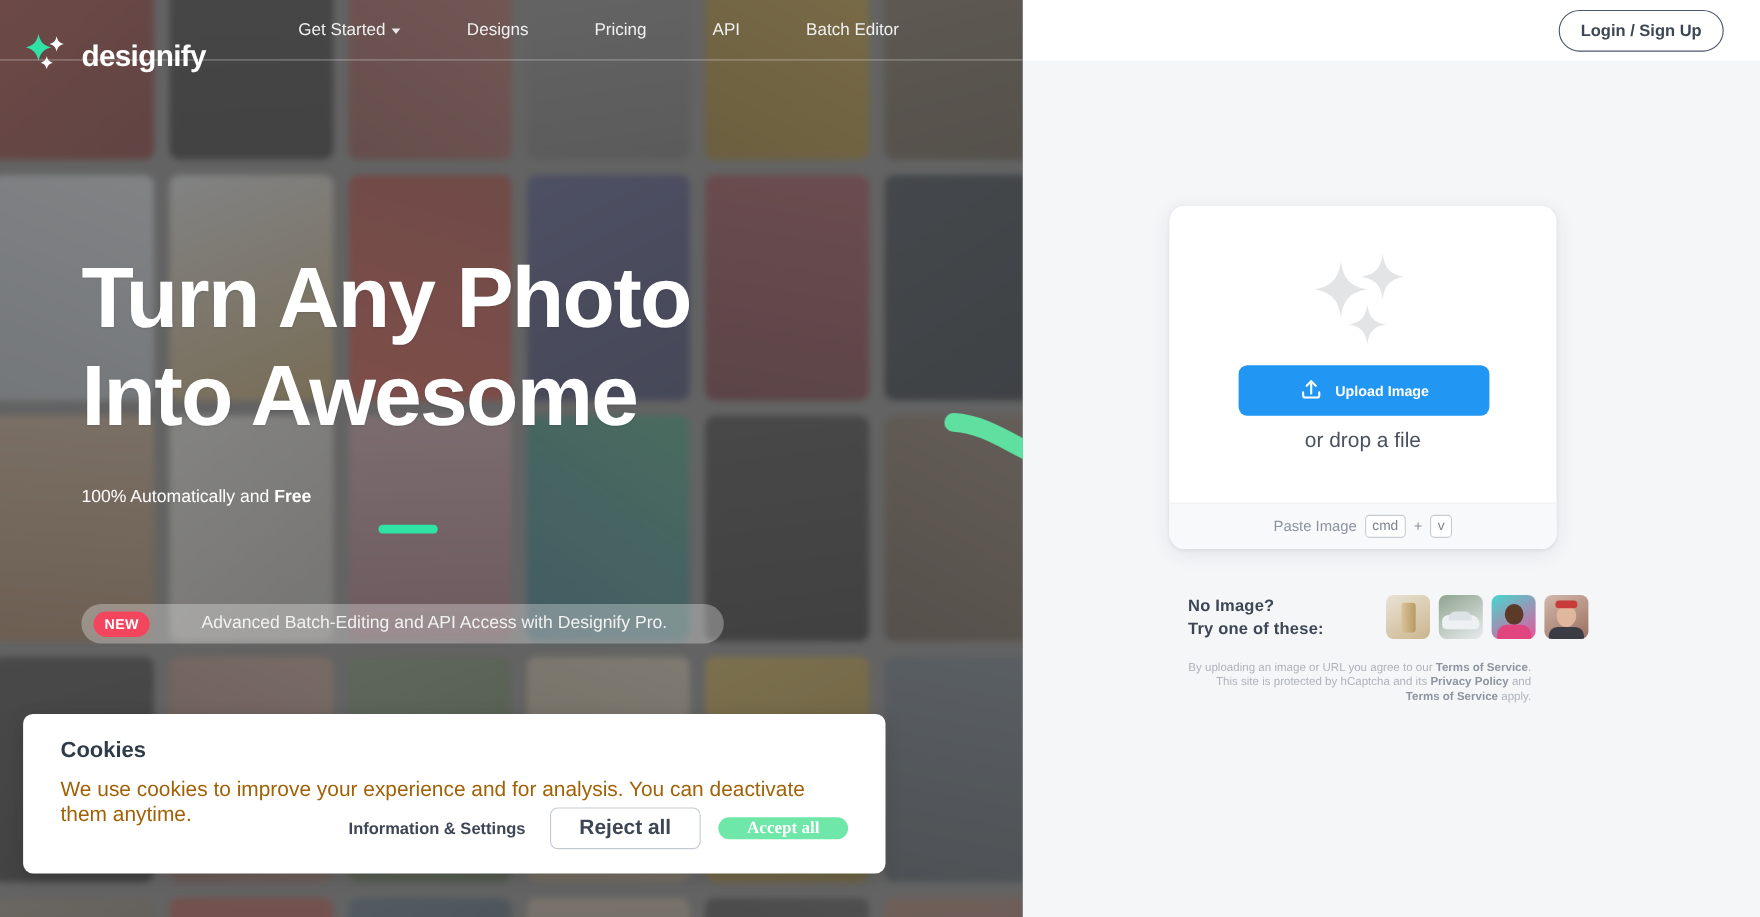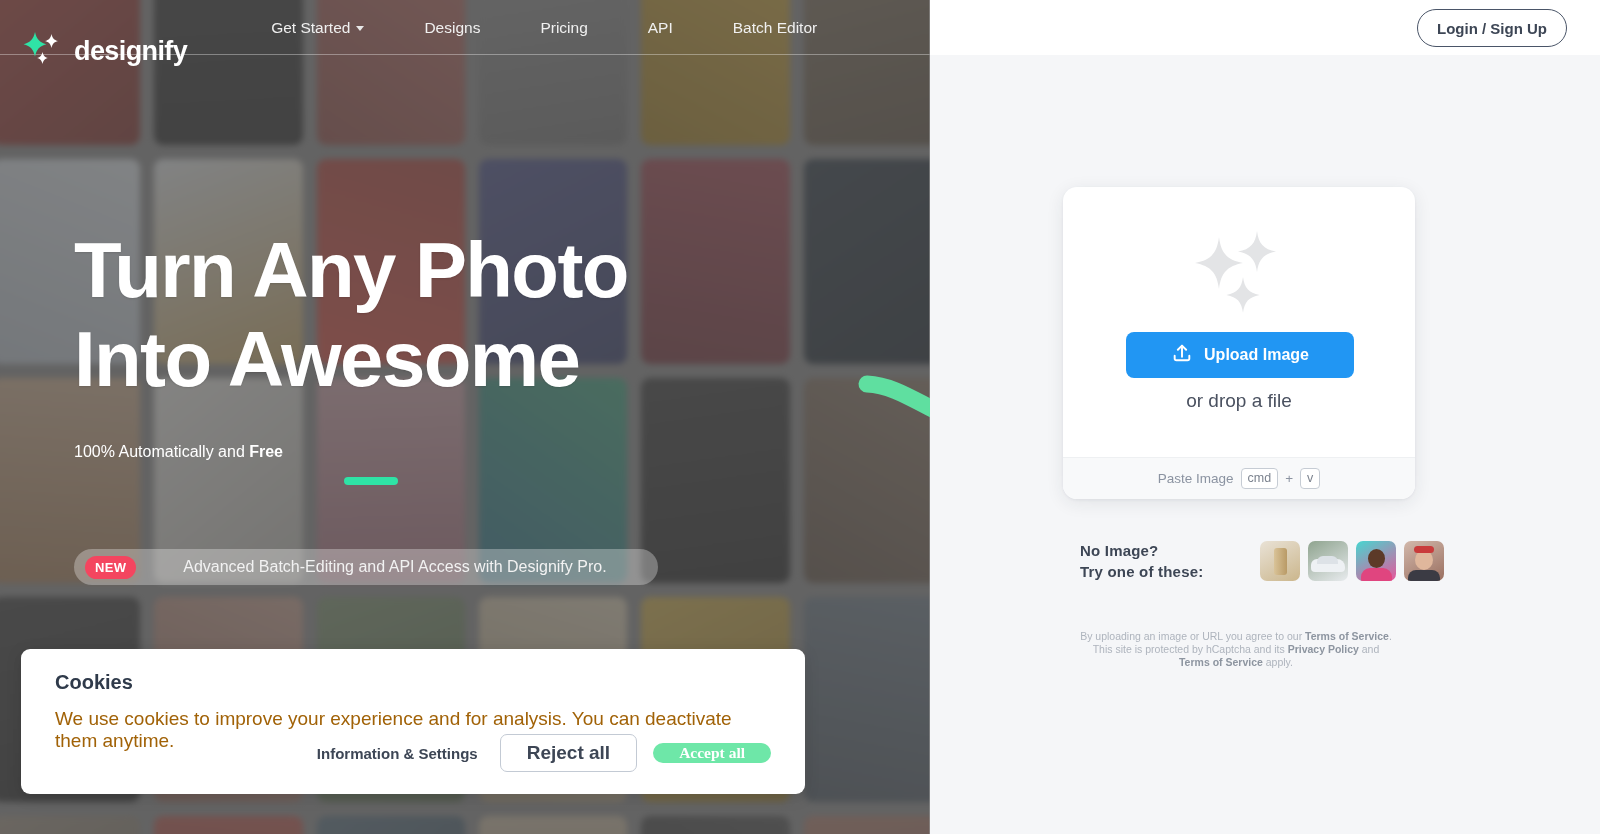--- a/index.html
+++ b/index.html
@@ -113,21 +113,21 @@
     overflow: hidden;
   }
   .sparkle-wrap {
     position: absolute; left: 0; top: 44px; width: 352px;
     display: flex; justify-content: center;
   }
   .upload-btn {
     position: absolute; left: 63px; top: 145px;
     width: 228px; height: 46px; border: none; border-radius: 8px;
     display: flex; align-items: center; justify-content: center; gap: 11px;
-    font-size: 16px; font-weight: 700; color: #ffffff;
+    font-size: 13px; font-weight: 700; color: #ffffff;
     font-family: "Liberation Sans", sans-serif;
     cursor: pointer;
   }
   .drop-text {
     position: absolute; left: 0; top: 203px; width: 352px;
     text-align: center; font-size: 19px; color: #4a5160;
   }
   .card-footer {
     position: absolute; left: 0; bottom: 0; width: 352px; height: 42px;
     background: #f8f9fa; border-top: 1px solid #eef0f2;
@@ -147,22 +147,22 @@
     letter-spacing: .2px; white-space: nowrap;
   }
   .thumbs { display: flex; gap: 8px; margin-left: 57px; }
   .thumb {
     width: 40px; height: 40px; border-radius: 7px; overflow: hidden;
     position: relative; cursor: pointer;
   }
 
   
   .legal {
-    position: absolute; left: 150px; top: 630px; width: 312px;
-    font-size: 10.5px; line-height: 1.25; color: #aeb4bd; text-align: center;
+    position: absolute; left: 150px; top: 601px; width: 312px;
+    font-size: 10.5px; line-height: 1.25; color: #aeb4bd; text-align: right;
   }
   .legal b { color: #8d95a0; font-weight: 700; }
 
   
   .cookie {
     position: absolute; left: 21px; top: 649px;
     width: 784px; height: 145px;
     background: #ffffff; border-radius: 9px;
     box-shadow: 0 3px 16px rgba(0,0,0,0.14);
     padding: 22px 34px 0 34px;

